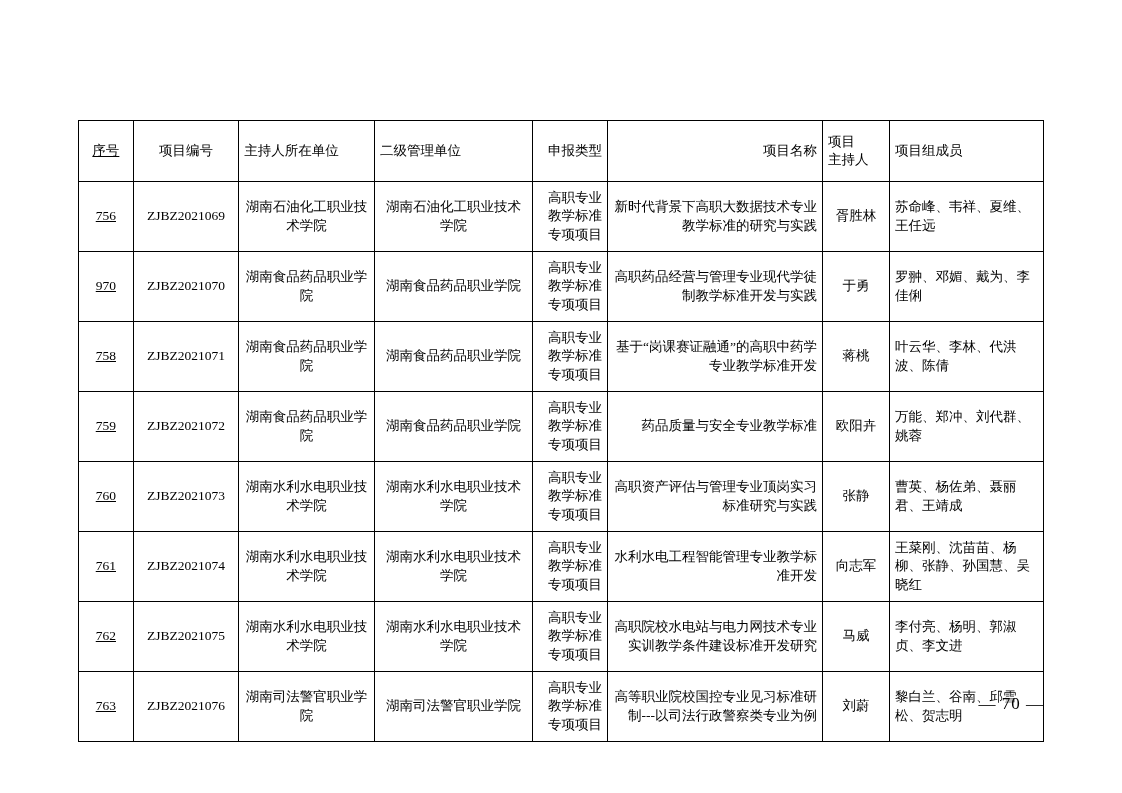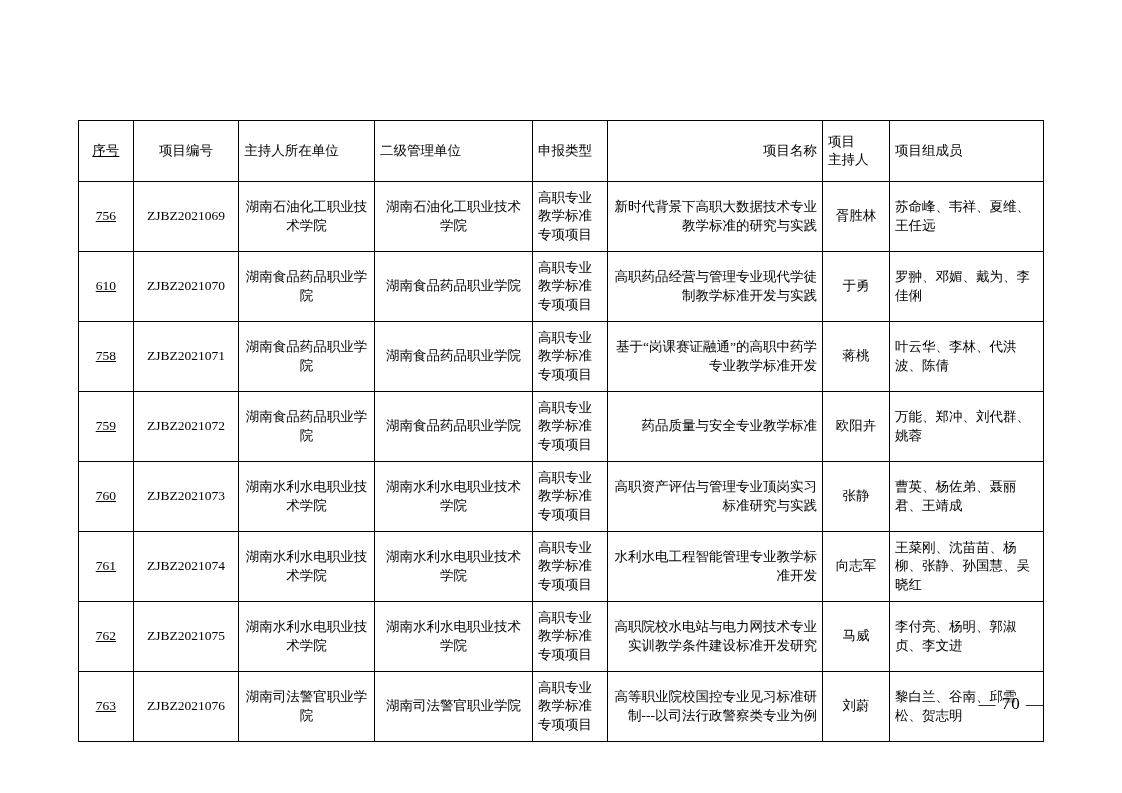--- a/index.html
+++ b/index.html
@@ -45,21 +45,21 @@
   thead th {
     text-align: center;
     font-size: 14.5px;
     height: 52px;
     padding: 3px 4px;
   }
   .c-idx  { width: 54px;  text-align: center; text-decoration: underline; }
   .c-code { width: 104px; text-align: center; }
   .c-unit { width: 134px; text-align: left; }
   .c-host { width: 156px; text-align: left; }
-  .c-type { width: 74px;  text-align: left; }
+  .c-type { width: 74px;  text-align: right; }
   .c-name { width: 212px; text-align: right; }
   .c-lead { width: 66px;  text-align: left; }
   .c-memb { width: 152px; text-align: left; }
 
   tbody tr { height: 70px; }
   tbody td.c-idx, tbody td.c-code, tbody td.c-lead { text-align: center; }
   td.c-type { font-size: 13px; line-height: 1.3; }
   td.c-name { line-height: 1.4; }
   td.c-memb { line-height: 1.4; }
   td.c-unit, td.c-host { line-height: 1.4; text-align: center; }
@@ -110,21 +110,21 @@
           <td class="c-idx">756</td>
           <td class="c-code">ZJBZ2021069</td>
           <td class="c-unit">湖南石油化工职业技术学院</td>
           <td class="c-host">湖南石油化工职业技术学院</td>
           <td class="c-type">高职专业教学标准专项项目</td>
           <td class="c-name">新时代背景下高职大数据技术专业教学标准的研究与实践</td>
           <td class="c-lead">胥胜林</td>
           <td class="c-memb">苏命峰、韦祥、夏维、王任远</td>
         </tr>
         <tr>
-          <td class="c-idx">610</td>
+          <td class="c-idx">970</td>
           <td class="c-code">ZJBZ2021070</td>
           <td class="c-unit">湖南食品药品职业学院</td>
           <td class="c-host">湖南食品药品职业学院</td>
           <td class="c-type">高职专业教学标准专项项目</td>
           <td class="c-name">高职药品经营与管理专业现代学徒制教学标准开发与实践</td>
           <td class="c-lead">于勇</td>
           <td class="c-memb">罗翀、邓媚、戴为、李佳俐</td>
         </tr>
         <tr>
           <td class="c-idx">758</td>

